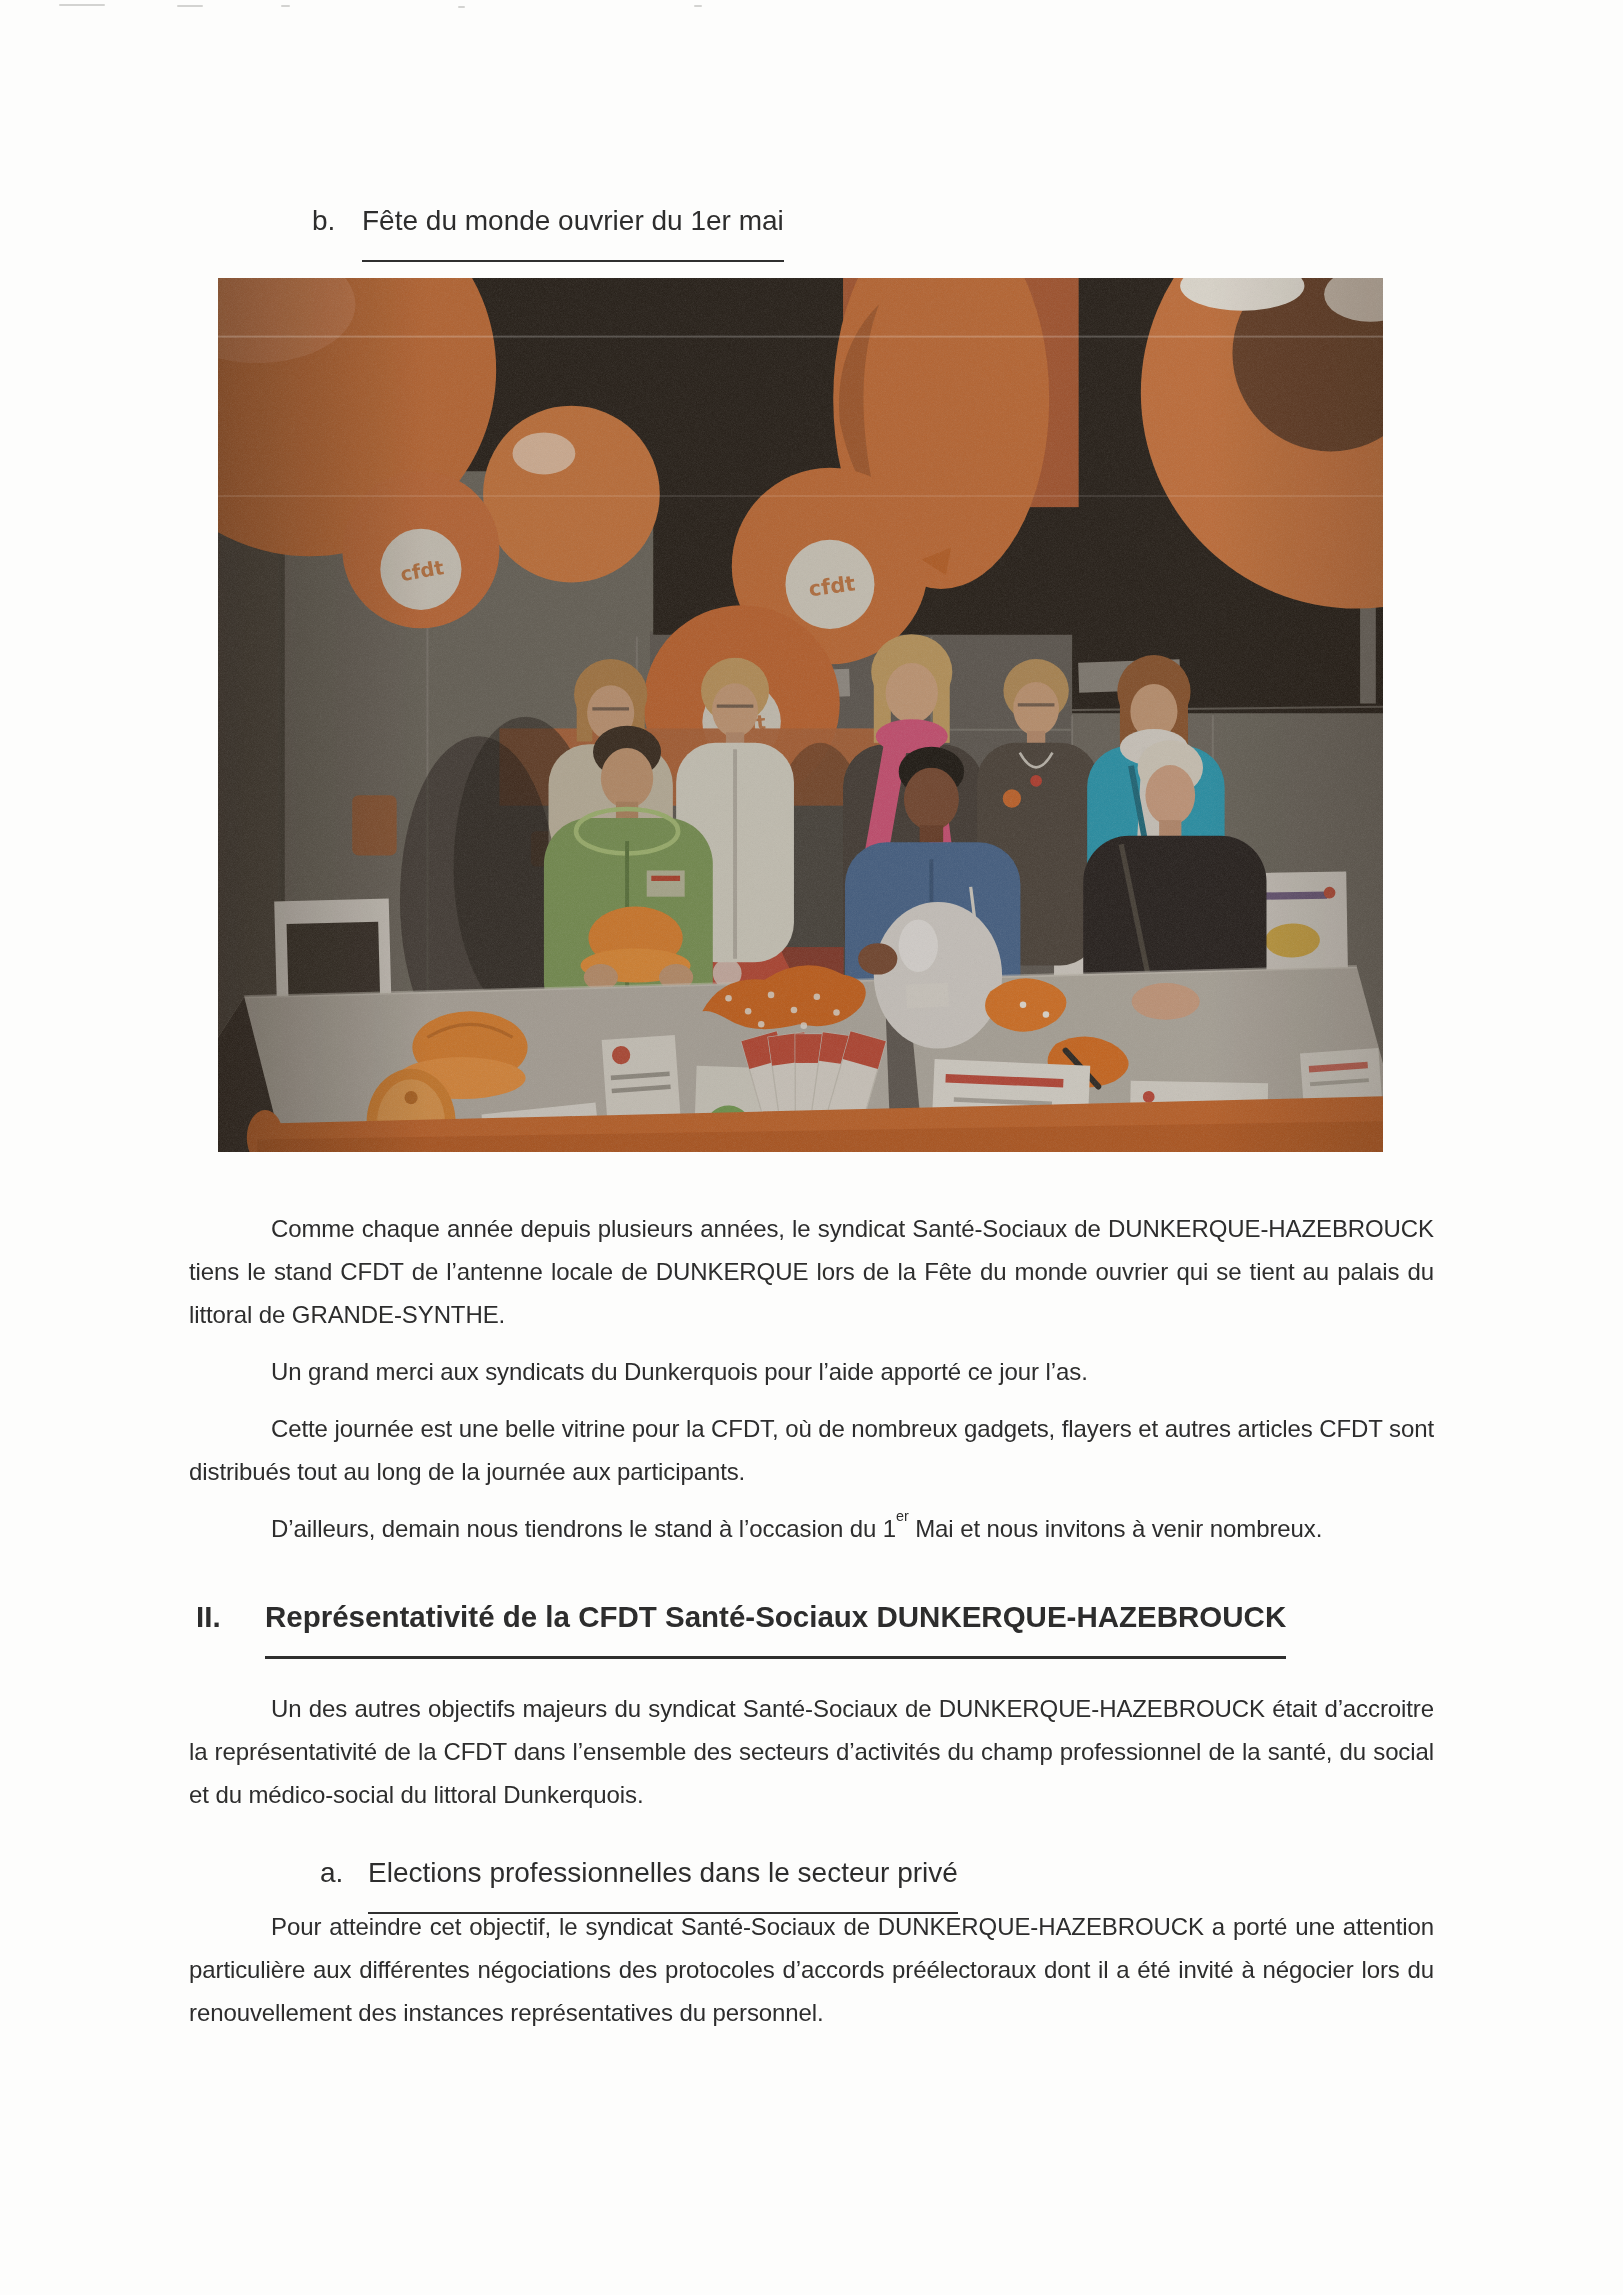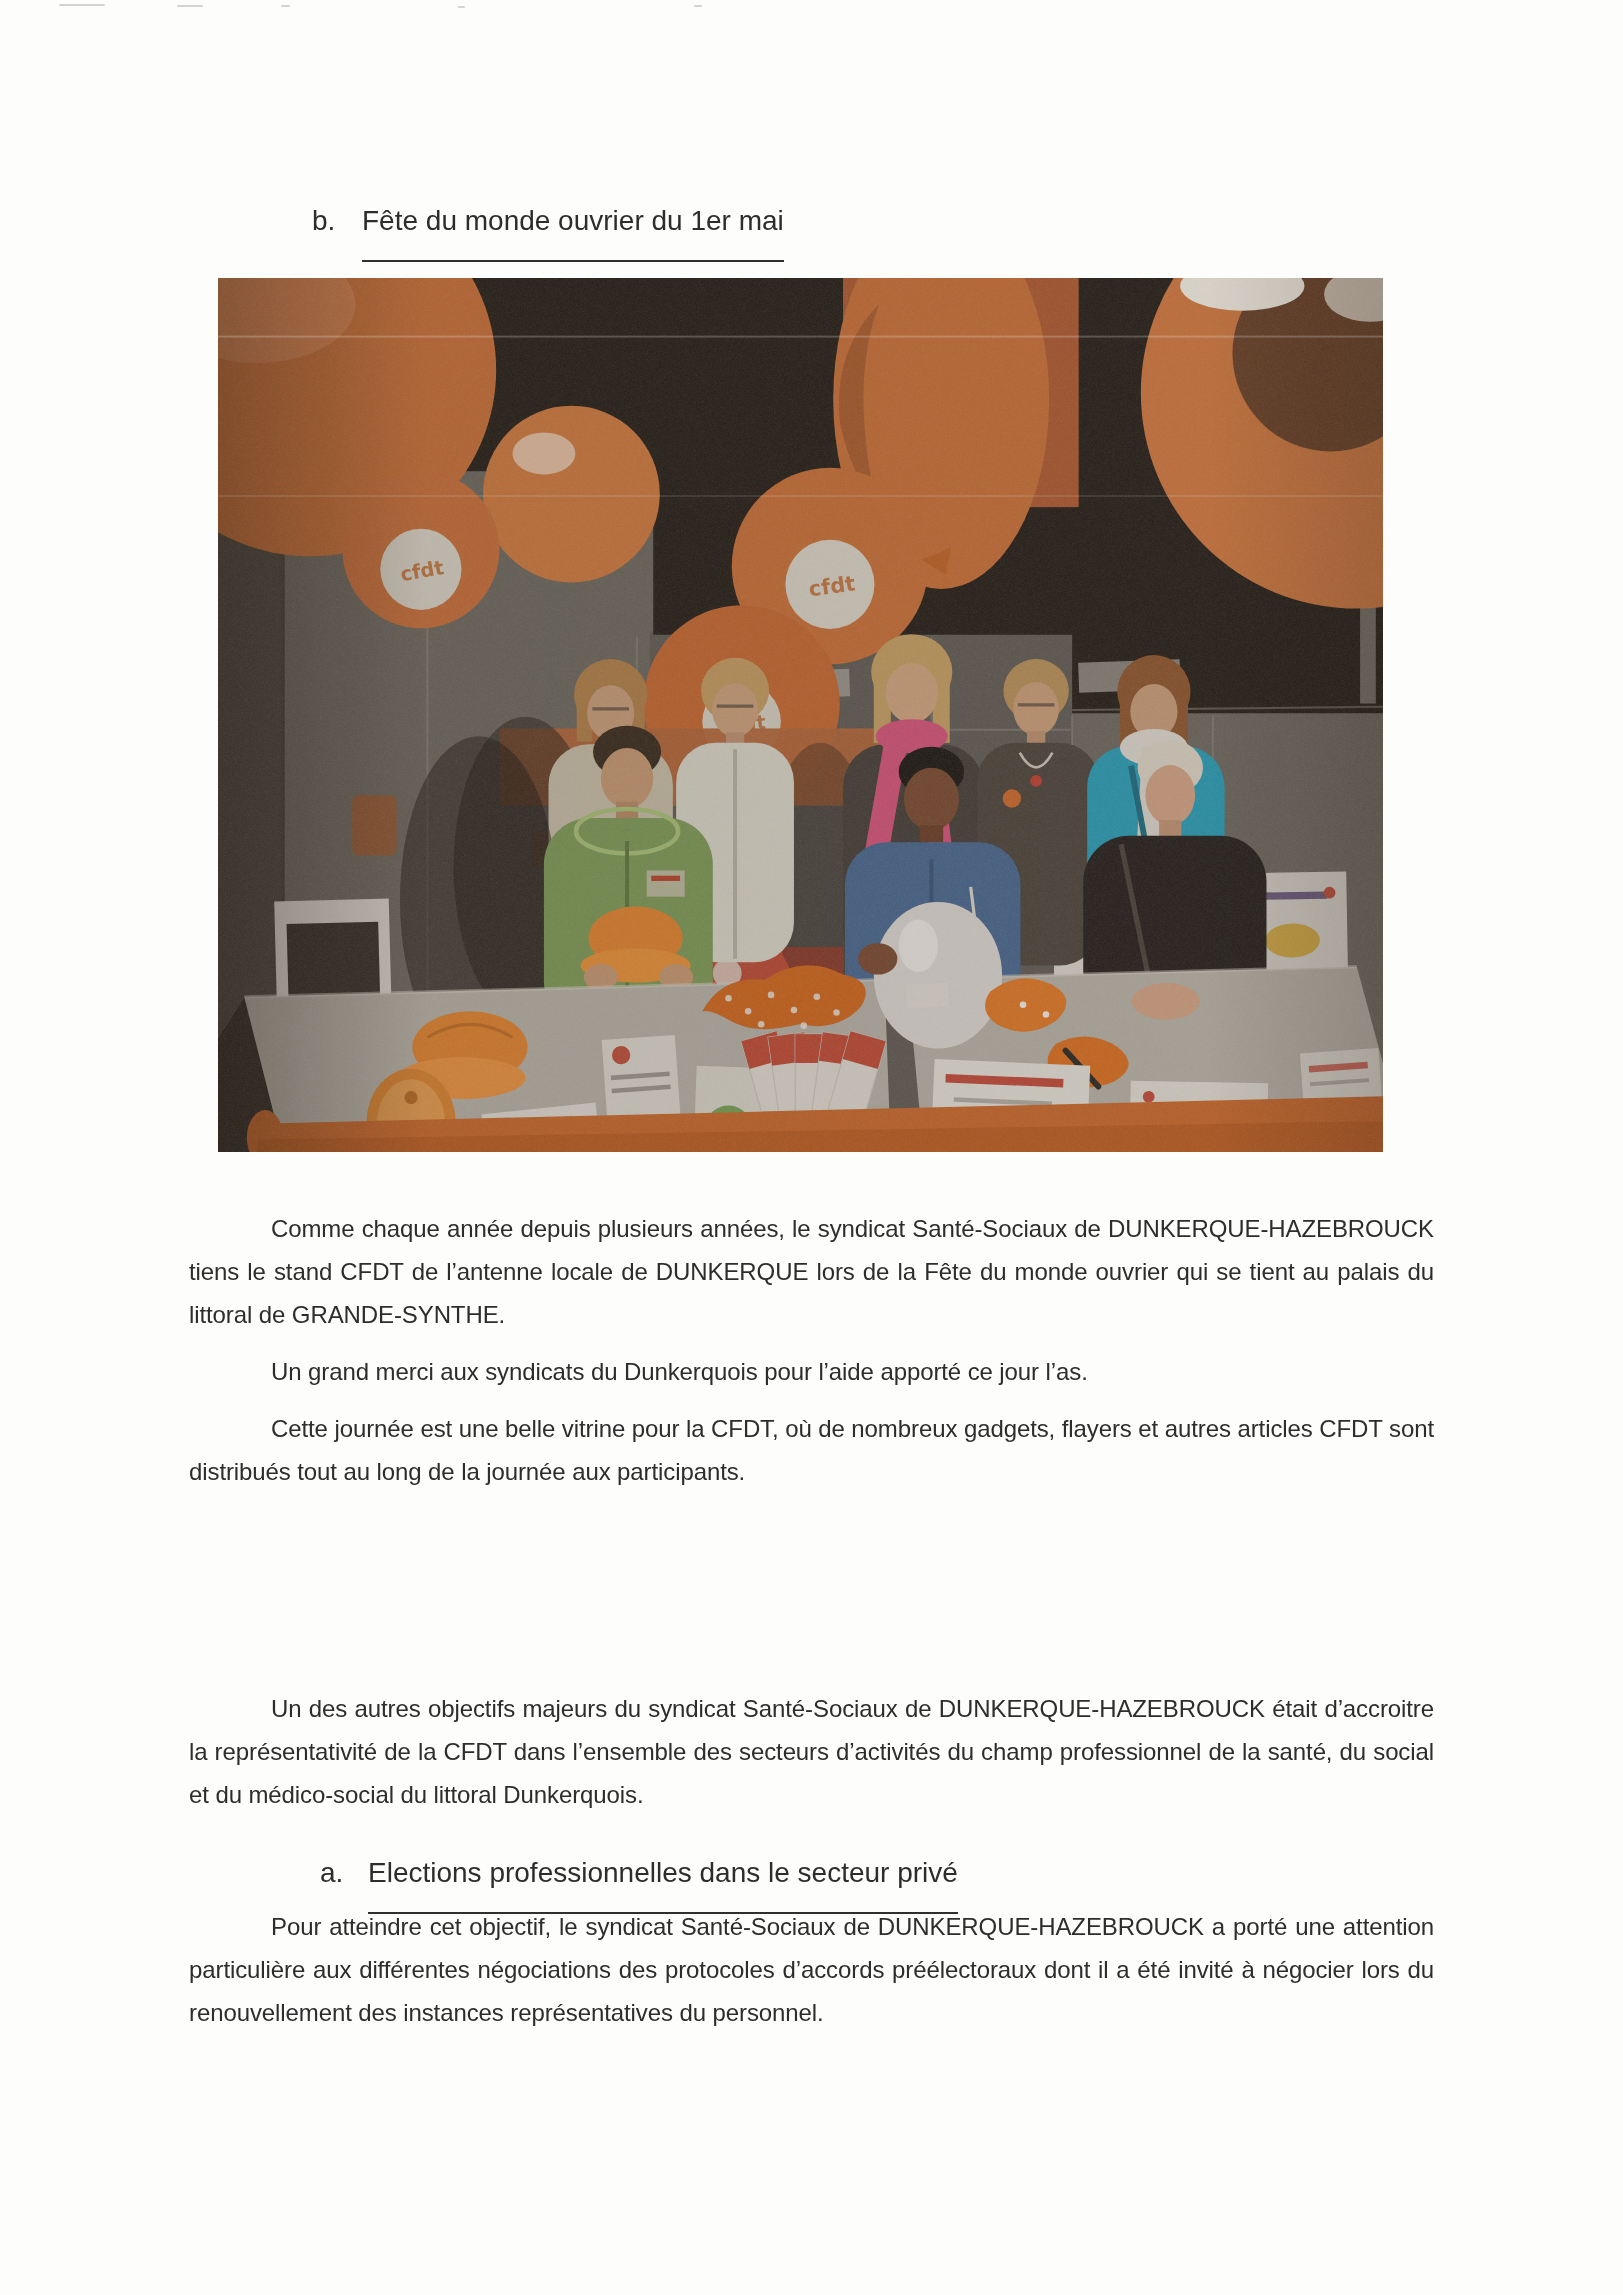--- a/index.html
+++ b/index.html
@@ -364,22 +364,27 @@
       <rect y="88" width="1780" height="3" fill="#ffffff" opacity="0.22"></rect>
       <rect y="332" width="1780" height="2" fill="#ffffff" opacity="0.16"></rect>
       <rect width="1780" height="1335" filter="url(#grain)" opacity="0.14"></rect>
     </svg>
   </figure>
 
   <div class="text-block" id="block-1">
     <p><span>Comme chaque année depuis plusieurs années, le syndicat Santé-Sociaux de DUNKERQUE-HAZEBROUCK tiens le stand CFDT de l’antenne locale de DUNKERQUE lors de la Fête du monde ouvrier qui se tient au palais du littoral de GRANDE-SYNTHE.</span></p>
     <p><span>Un grand merci aux syndicats du Dunkerquois pour l’aide apporté ce jour l’as.</span></p>
     <p><span>Cette journée est une belle vitrine pour la CFDT, où de nombreux gadgets, flayers et autres articles CFDT sont distribués tout au long de la journée aux participants.</span></p>
-  </div>
-
+    <p><span>D’ailleurs, demain nous tiendrons le stand à l’occasion du 1</span><sup>er</sup><span> Mai et nous invitons à venir nombreux.</span></p>
+  </div>
+
+  <div class="heading" id="heading-II">
+    <span class="h-num">II.</span>
+    <span class="h-label">Représentativité de la CFDT Santé-Sociaux DUNKERQUE-HAZEBROUCK</span>
+  </div>
 
   <div class="text-block" id="block-5">
     <p><span>Un des autres objectifs majeurs du syndicat Santé-Sociaux de DUNKERQUE-HAZEBROUCK était d’accroitre la représentativité de la CFDT dans l’ensemble des secteurs d’activités du champ professionnel de la santé, du social et du médico-social du littoral Dunkerquois.</span></p>
   </div>
 
   <div class="heading" id="heading-a">
     <span class="h-num">a.</span>
     <span class="h-label">Elections professionnelles dans le secteur privé</span>
   </div>
 

